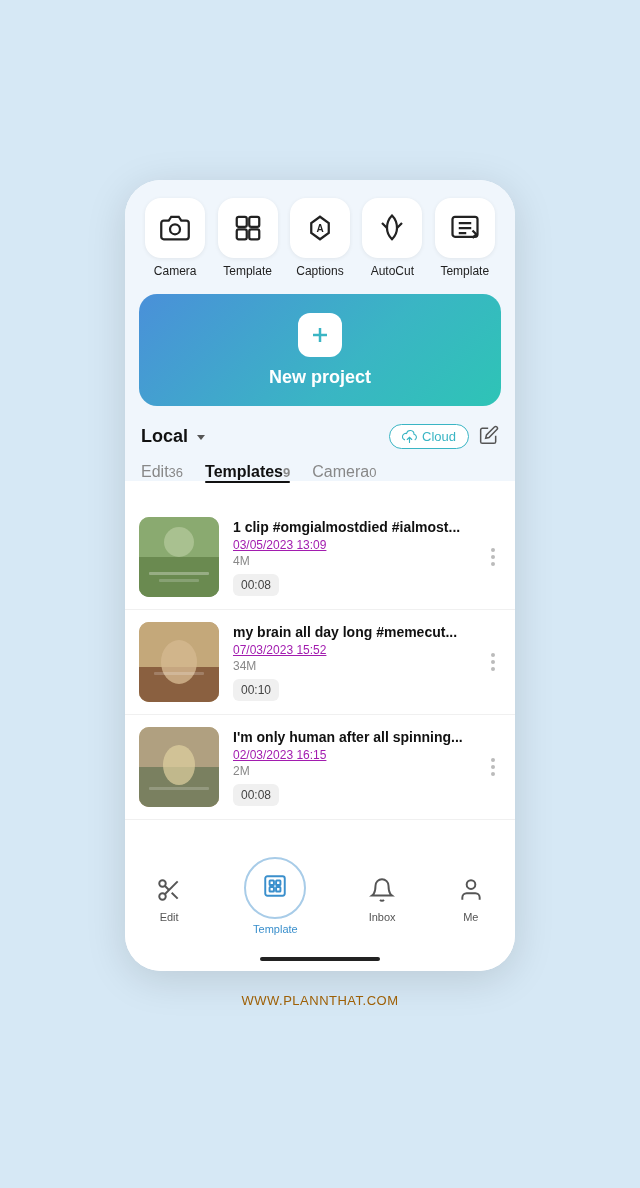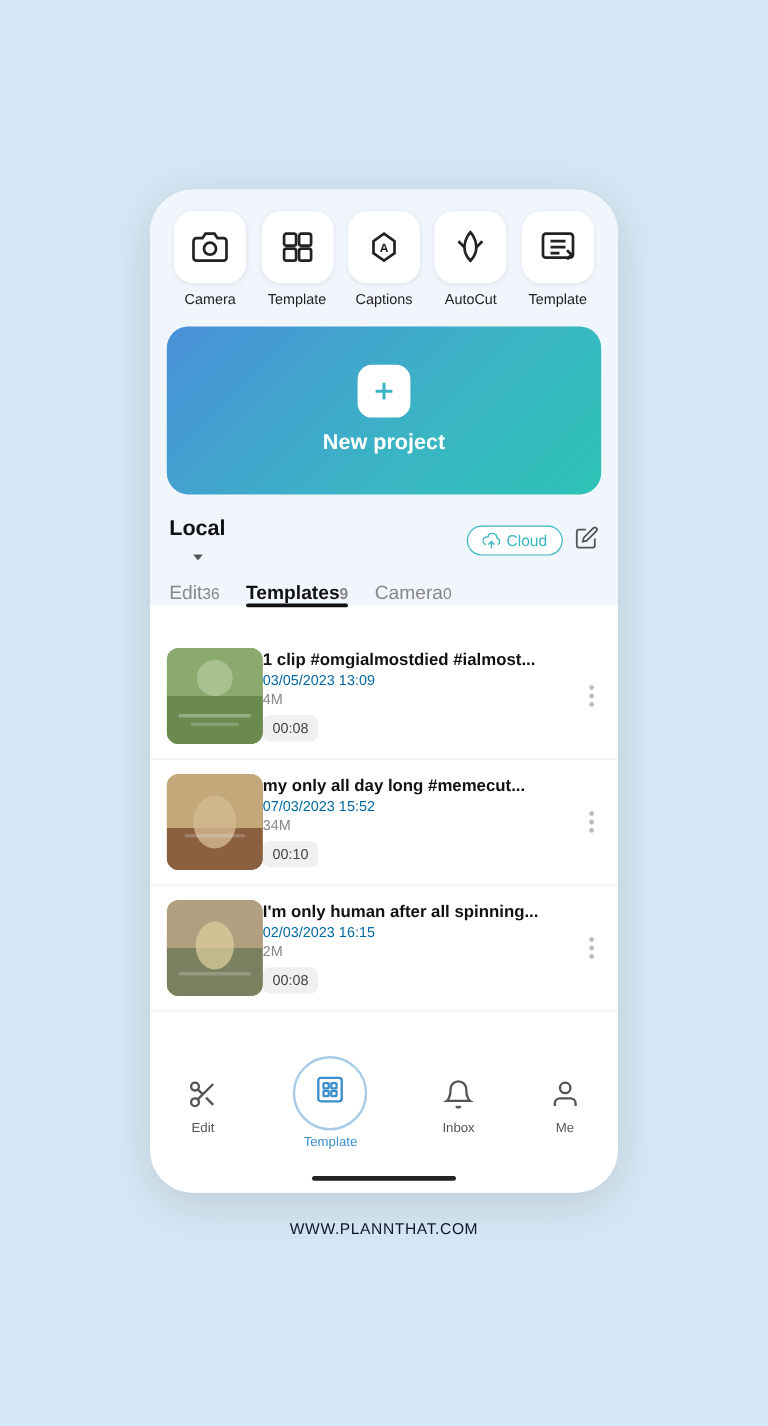--- a/index.html
+++ b/index.html
@@ -54,21 +54,21 @@
     .tool-label {
       font-size: 12px;
       color: #222;
       text-align: center;
     }
 
     
     .new-project-banner {
       background: linear-gradient(135deg, #4a90d9 0%, #3ab5c4 60%, #2ec4b6 100%);
       border-radius: 18px;
-      height: 140px;
+      height: 112px;
       display: flex;
       flex-direction: column;
       align-items: center;
       justify-content: center;
       gap: 10px;
       margin-bottom: 18px;
       cursor: pointer;
     }
     .new-project-plus {
       width: 44px;
@@ -101,21 +101,20 @@
       padding: 0 2px;
       background: #f0f6fc;
     }
     .local-title {
       display: flex;
       align-items: center;
       gap: 5px;
       font-size: 18px;
       font-weight: 700;
       color: #111;
-      flex-direction: column;
     }
     .local-title svg {
       width: 16px; height: 16px; fill: #555;
     }
     .header-right {
       display: flex;
       align-items: center;
       gap: 10px;
     }
     .cloud-btn {
@@ -176,21 +175,21 @@
     .projects-list {
       background: #fff;
       border-radius: 18px 18px 0 0;
       padding: 10px 0 0 0;
       min-height: 360px;
     }
     .project-item {
       display: flex;
       align-items: center;
       padding: 12px 14px;
-      gap: 0;
+      gap: 14px;
       border-bottom: 1px solid #f0f0f0;
       position: relative;
     }
     .project-thumb {
       width: 80px;
       height: 80px;
       border-radius: 10px;
       overflow: hidden;
       flex-shrink: 0;
       background: #ccc;
@@ -207,22 +206,23 @@
       font-size: 14px;
       font-weight: 600;
       color: #111;
       margin-bottom: 3px;
       white-space: nowrap;
       overflow: hidden;
       text-overflow: ellipsis;
     }
     .project-date {
       font-size: 12px;
-      color: #0369a1;
+      color: #a21caf;
       margin-bottom: 2px;
+      text-decoration: underline;
     }
     .project-size {
       font-size: 12px;
       color: #888;
       margin-bottom: 6px;
     }
     .project-duration {
       display: inline-block;
       background: #f0f0f0;
       border-radius: 6px;
@@ -298,21 +298,21 @@
       width: 120px;
       height: 4px;
       background: #222;
       border-radius: 4px;
     }
 
     
     .website-label {
       margin-top: 22px;
       font-size: 13px;
-      color: #0f172a;
+      color: #a16207;
       font-weight: 500;
       letter-spacing: 0.5px;
     }
   </style>
 </head>
 <body>
 
 <div class="phone-frame">
   <div class="phone-content">
 
@@ -452,21 +452,21 @@
         <div class="thumb-scene">
           <svg width="80" height="80" viewBox="0 0 80 80">
             <rect width="80" height="80" fill="#c4a87a"></rect>
             <rect x="0" y="45" width="80" height="35" fill="#8a6040"></rect>
             <ellipse cx="40" cy="40" rx="18" ry="22" fill="#d4b890" opacity="0.8"></ellipse>
             <rect x="15" y="50" width="50" height="3" rx="1" fill="#fff" opacity="0.2"></rect>
           </svg>
         </div>
       </div>
       <div class="project-info">
-        <div class="project-title">my only all day long #memecut...</div>
+        <div class="project-title">my brain all day long #memecut...</div>
         <div class="project-date">07/03/2023 15:52</div>
         <div class="project-size">34M</div>
         <span class="project-duration">00:10</span>
       </div>
       <div class="project-more">
         <div class="dot"></div>
         <div class="dot"></div>
         <div class="dot"></div>
       </div>
     </div>

